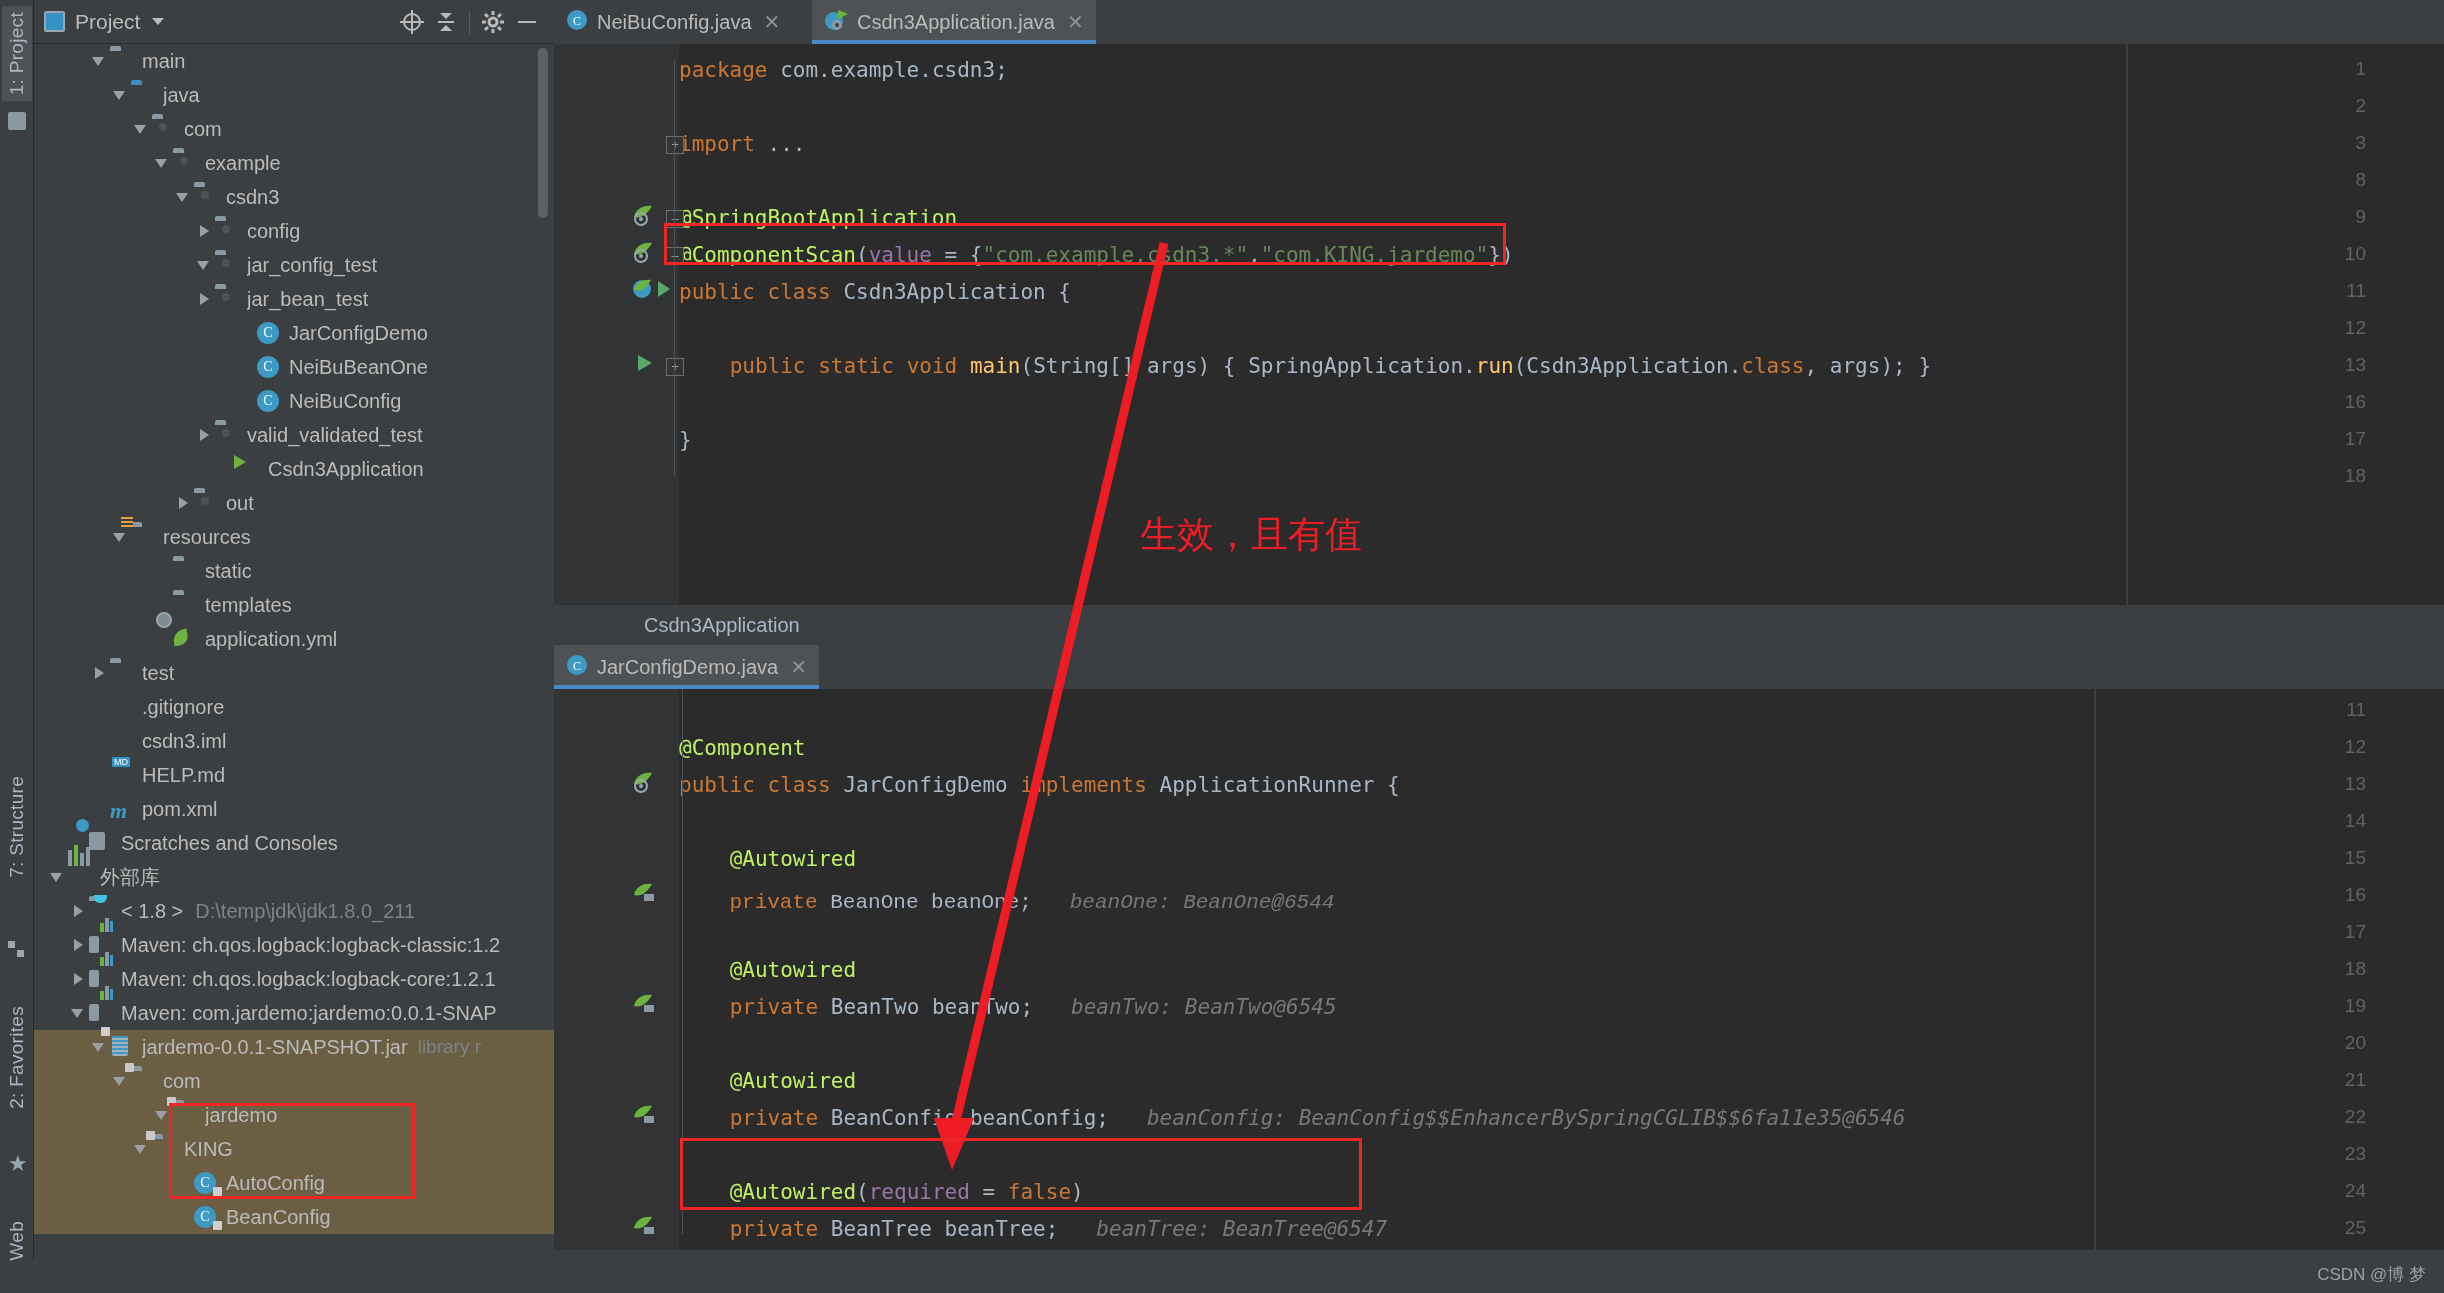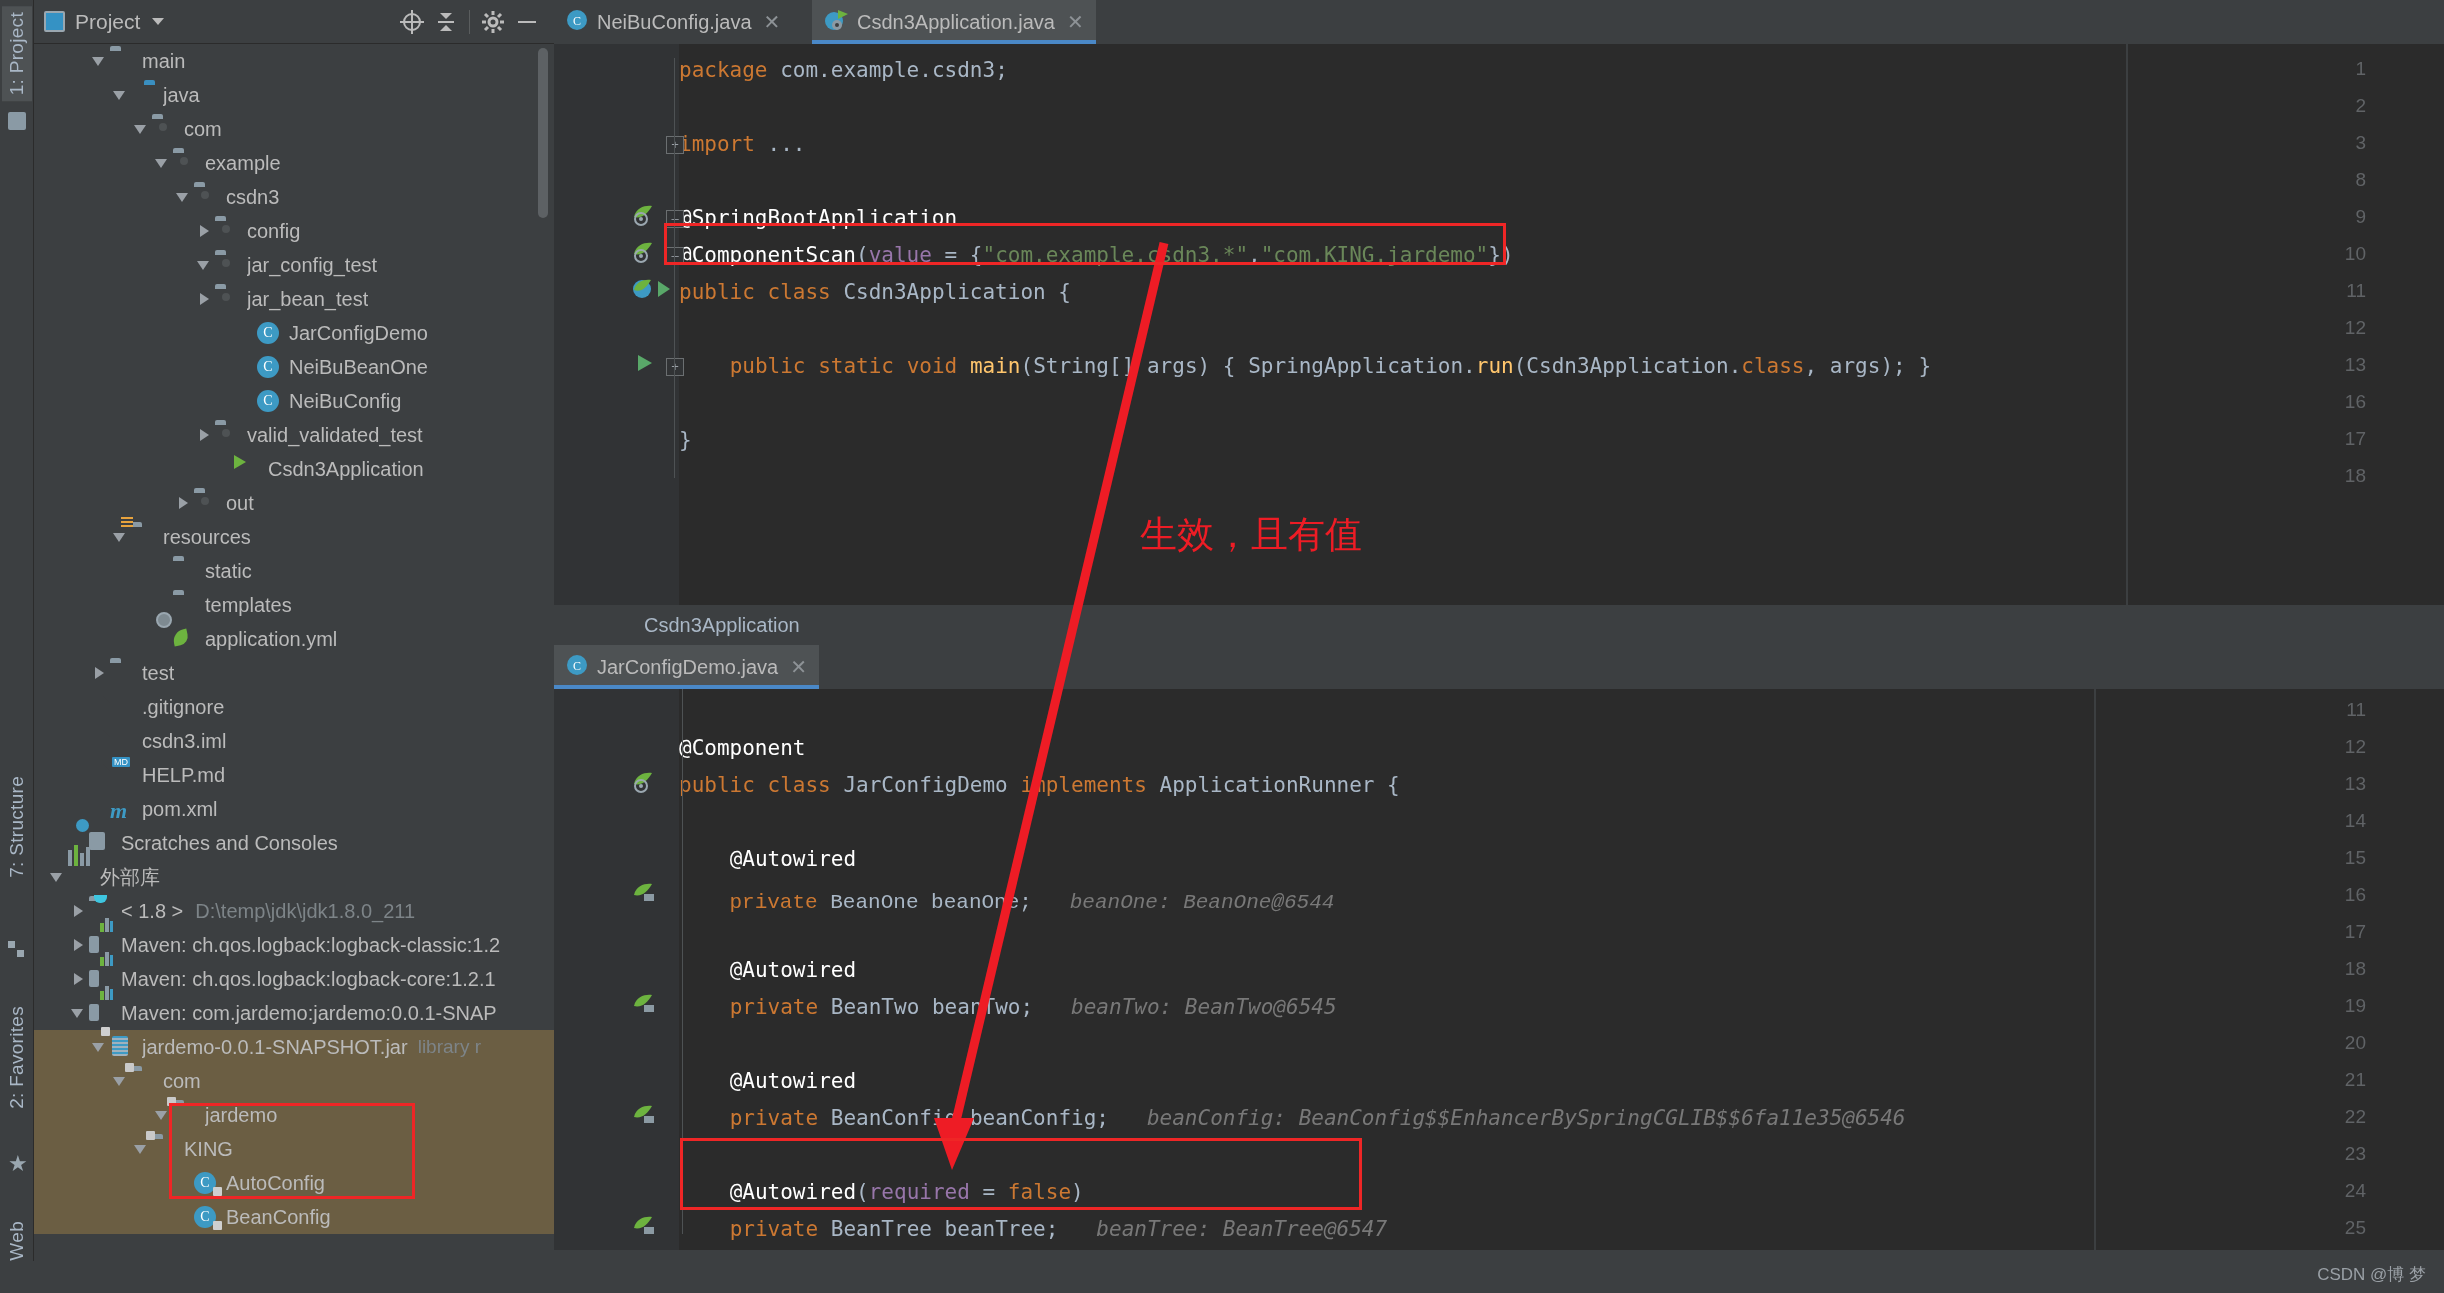--- a/index.html
+++ b/index.html
@@ -153,21 +153,21 @@
   .gmark{ position:absolute; left:78px; width:40px; height:26px;}
   .codeline{
     position:absolute; left:125px; font-size:21px; white-space:pre;
     letter-spacing:0px;
   }
   .fold{ position:absolute; left:112px; width:18px;height:18px; border:1px solid #6b6f71; color:#9aa0a6;
     font-size:13px; text-align:center; line-height:16px; background:#313335;}
   .foldline{ position:absolute; left:120px; width:1px; background:#4e5254; }
 
   
-  .kw{color:#cc7832;} .str{color:#6a8759;} .anno{color:#ffffff;}
+  .kw{color:#cc7832;} .str{color:#6a8759;} .anno{color:#bef264;}
   .pln{color:#a9b7c6;}
   .typ{color:#a9b7c6;} .fld{color:#9876aa;} .mth{color:#ffc66d;}
   .hint{color:#787878; font-style:italic;}
   .sel{background:#344134;}
 
   .bread{
     position:absolute; left:0; right:0; height:40px; background:#3c3f41;
     display:flex; align-items:center; padding-left:90px;
     font-size:20px; color:#a9b7c6;
   }
@@ -252,21 +252,21 @@
         </svg>
     </div>
   </div>
 
   <div id="tree">
       <div class="row" style="padding-left: 54px;">
         <span class="arrow open"></span>
         <span class="ic"><span class="folder"></span></span>
         <span class="lbl">main</span>
       </div>
-      <div class="row" style="padding-left: 75px; text-align: center;">
+      <div class="row" style="padding-left: 75px;">
         <span class="arrow open"></span>
         <span class="ic"><span class="folder blue"></span></span>
         <span class="lbl">java</span>
       </div>
       <div class="row" style="padding-left: 96px;">
         <span class="arrow open"></span>
         <span class="ic"><span class="folder pkg"></span></span>
         <span class="lbl">com</span>
       </div>
       <div class="row" style="padding-left: 117px;">

